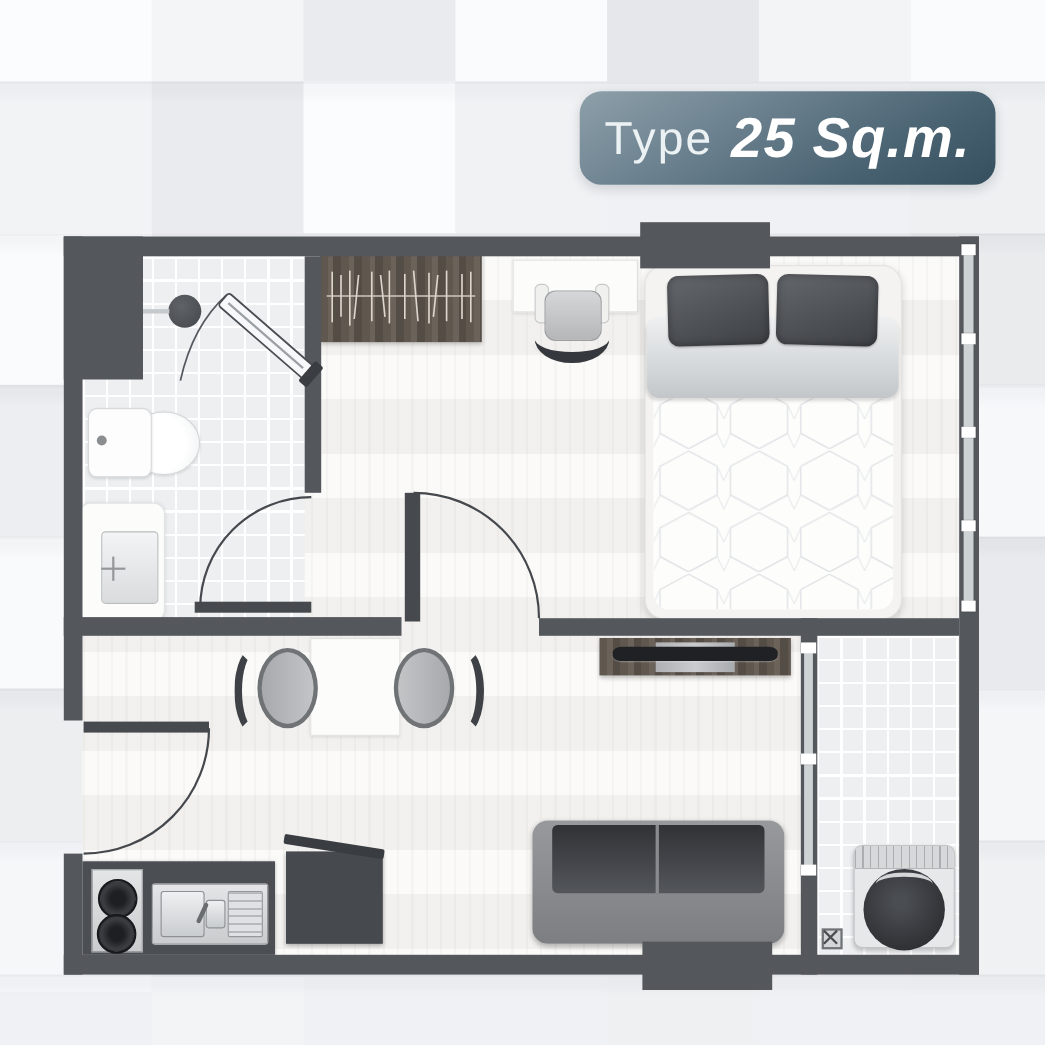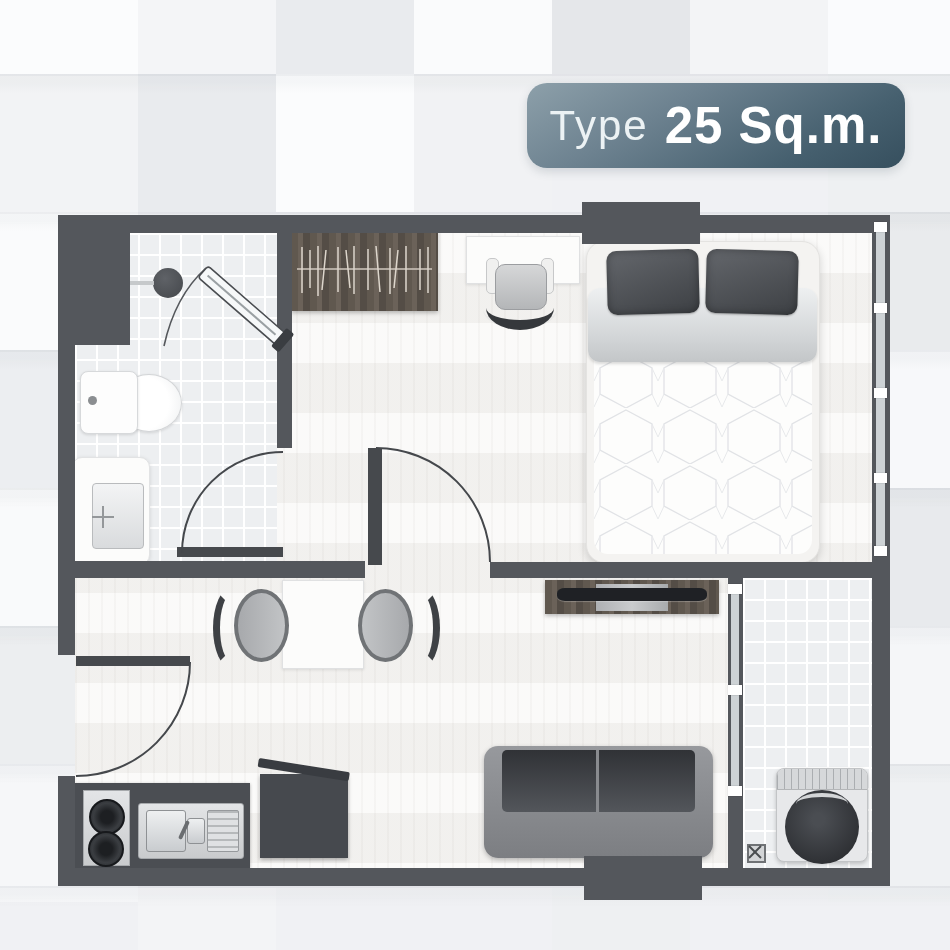--- a/index.html
+++ b/index.html
@@ -13,21 +13,21 @@
       rgba(105,115,128,.10) 0 2px, rgba(105,115,128,.045) 2px 9px,
       rgba(105,115,128,0) 20px 138px);
     background-position:0 -64px;}
   
   .badge{left:527px;top:83px;width:378px;height:85px;border-radius:20px;
     background:linear-gradient(150deg,#8da0aa 0%,#70ololo 0%);
     background:linear-gradient(150deg,#8da0aa 0%,#6d8290 35%,#46606f 75%,#364f5e 100%);
     display:flex;align-items:center;justify-content:center;gap:16px;
     box-shadow:0 4px 10px rgba(60,75,90,.18);}
   .badge .t1{font-size:42px;font-weight:300;color:#ecf2f4;letter-spacing:2px;text-align:right;}
-  .badge .t2{font-size:51px;font-weight:700;color:#ffffff;letter-spacing:1px;}
+  .badge .t2{font-size:51px;font-weight:700;font-style:italic;color:#ffffff;letter-spacing:1px;}
   
   .floor-wood{background:#f6f5f3;
     background-image:repeating-linear-gradient(90deg,rgba(120,110,100,.045) 0 2px,
       rgba(255,255,255,0) 2px 13px),
       repeating-linear-gradient(180deg,rgba(255,255,255,.5) 0 40px,rgba(210,208,205,.12) 40px 90px);}
   .floor-tile{background:#edeff1;
     background-image:repeating-linear-gradient(90deg,#ffffff 0 2px,rgba(0,0,0,0) 2px 21px),
       repeating-linear-gradient(180deg,#ffffff 0 2px,rgba(0,0,0,0) 2px 21px);}
   
   .wall{background:#54575c;}

